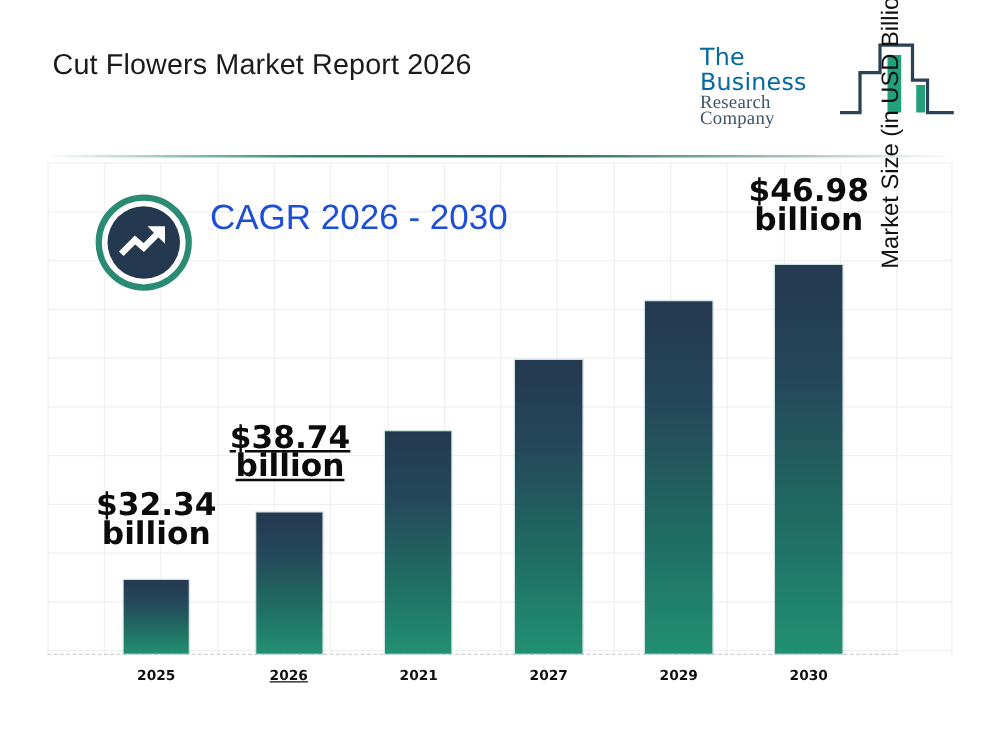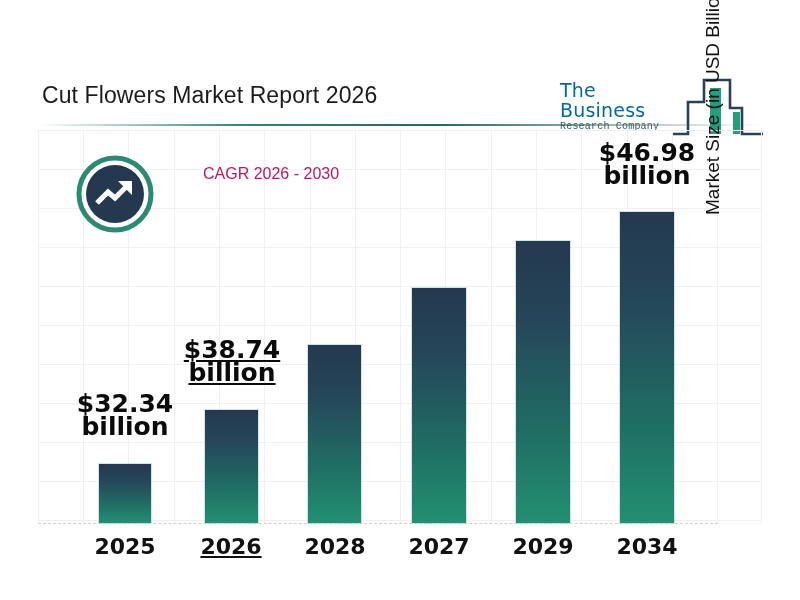--- a/index.html
+++ b/index.html
@@ -4,35 +4,35 @@
 <style>
   html,body{margin:0;padding:0;}
   body{
     width:800px;height:600px;overflow:hidden;background:#ffffff;
     font-family:"Liberation Sans","DejaVu Sans",sans-serif;
     color:#111111;position:relative;
   }
   .page{position:absolute;inset:0;background:#fff;}
 
   
-  .header{position:absolute;left:0;top:0;width:800px;height:125px;margin-top:44px;}
+  .header{position:absolute;left:0;top:0;width:800px;height:125px;}
   .title{
     position:absolute;left:42px;top:38px;
     font-size:23px;font-weight:400;color:#1b1b1b;letter-spacing:.1px;
     white-space:nowrap;
   }
   .logo{position:absolute;left:560px;top:28px;width:205px;height:70px;}
   .logo-text{position:absolute;left:0;top:8px;width:120px;text-align:left;}
   .logo-line1{
     font-size:19px;color:#0369a1;letter-spacing:.2px;line-height:20px;
     font-family:"DejaVu Sans",sans-serif;
   }
   .logo-line2{
-    font-size:10px;color:#3c5668;letter-spacing:.2px;line-height:13px;
-    font-family:Liberation Mono, monospace;
+    font-size:15px;color:#3c5668;letter-spacing:.2px;line-height:13px;
+    font-family:Liberation Serif, serif;
   }
   .logo-mark{position:absolute;left:110px;top:2px;width:95px;height:66px;}
 
   .divider{
     position:absolute;left:38px;top:124px;width:724px;height:2px;
     background:linear-gradient(90deg,rgba(45,138,114,0) 0%,#2d8a72 28%,#236a58 55%,rgba(45,138,114,0) 100%);
   }
 
   
   .plot{position:absolute;left:38px;top:130px;width:724px;height:394px;}
@@ -51,37 +51,37 @@
     position:absolute;
     background:linear-gradient(180deg,#24394f 0%,#25465a 28%,#1f6e63 68%,#229072 100%);
     box-shadow:0 0 0 1px rgba(170,210,205,.55);
   }
   .vlabel{
     position:absolute;text-align:center;font-weight:700;
     font-size:25px;line-height:23px;color:#0b0b0b;
     font-family:"DejaVu Sans",sans-serif;white-space:nowrap;
   }
   .xlabel{
-    position:absolute;text-align:center;font-weight:700;font-size:22px;
+    position:absolute;text-align:center;font-weight:700;font-size:11px;
     color:#111;font-family:"DejaVu Sans",sans-serif;top:534px;
   }
 
   
   .ytitle{
     position:absolute;left:702px;top:215px;width:310px;
     transform:rotate(-90deg);transform-origin:left top;
     font-size:19px;color:#111;white-space:nowrap;
     font-family:"Liberation Sans",sans-serif;
   }
 
   
   .cagr{position:absolute;left:76px;top:155px;width:330px;height:82px;}
   .cagr-circle{position:absolute;left:0;top:0;width:78px;height:78px;}
   .cagr-text{position:absolute;left:92px;top:6px;}
-  .cagr-period{font-size:16px;color:#be185d;line-height:26px;white-space:nowrap;margin-left:35px;}
+  .cagr-period{font-size:28px;color:#1d4ed8;line-height:26px;white-space:nowrap;}
   .cagr-value{font-size:23px;font-weight:700;color:#0b0b0b;line-height:30px;
     font-family:"DejaVu Sans",sans-serif;}
 </style>
 </head>
 <body>
 
 <div class="page">
 
   <div class="header">
     <div class="title">Cut Flowers Market Report 2026</div>
@@ -157,24 +157,24 @@
     <div class="bar" style="left:516px;top:241px;width:54px;height:282px;"></div>
 
     <div class="bar" style="left:620px;top:212px;width:54px;height:311px;"></div>
     <div class="vlabel" style="left:587px;top:141px;width:120px;">
       <div>$46.98</div>
       <div>billion</div>
     </div>
 
     <div class="xlabel" style="left:75px;width:100px;">2025</div>
     <div class="xlabel" style="left:181px;width:100px;text-decoration:underline;">2026</div>
-    <div class="xlabel" style="left:285px;width:100px;">2028</div>
+    <div class="xlabel" style="left:285px;width:100px;">2021</div>
     <div class="xlabel" style="left:389px;width:100px;">2027</div>
     <div class="xlabel" style="left:493px;width:100px;">2029</div>
-    <div class="xlabel" style="left:597px;width:100px;">2034</div>
+    <div class="xlabel" style="left:597px;width:100px;">2030</div>
   </div>
 
   <div class="ytitle">Market Size (in USD Billion)</div>
 
   <div class="cagr">
     <div class="cagr-circle">
       <svg width="78" height="78" viewBox="0 0 78 78">
         <circle cx="39" cy="39" r="36" fill="none" stroke="#2b8a72" stroke-width="5"></circle>
         <circle cx="39" cy="39" r="29" fill="#24394f"></circle>
         <polyline points="21,48 32,37 39,43 53,29" fill="none" stroke="#ffffff" stroke-width="5.2" stroke-linecap="butt" stroke-linejoin="miter"></polyline>

